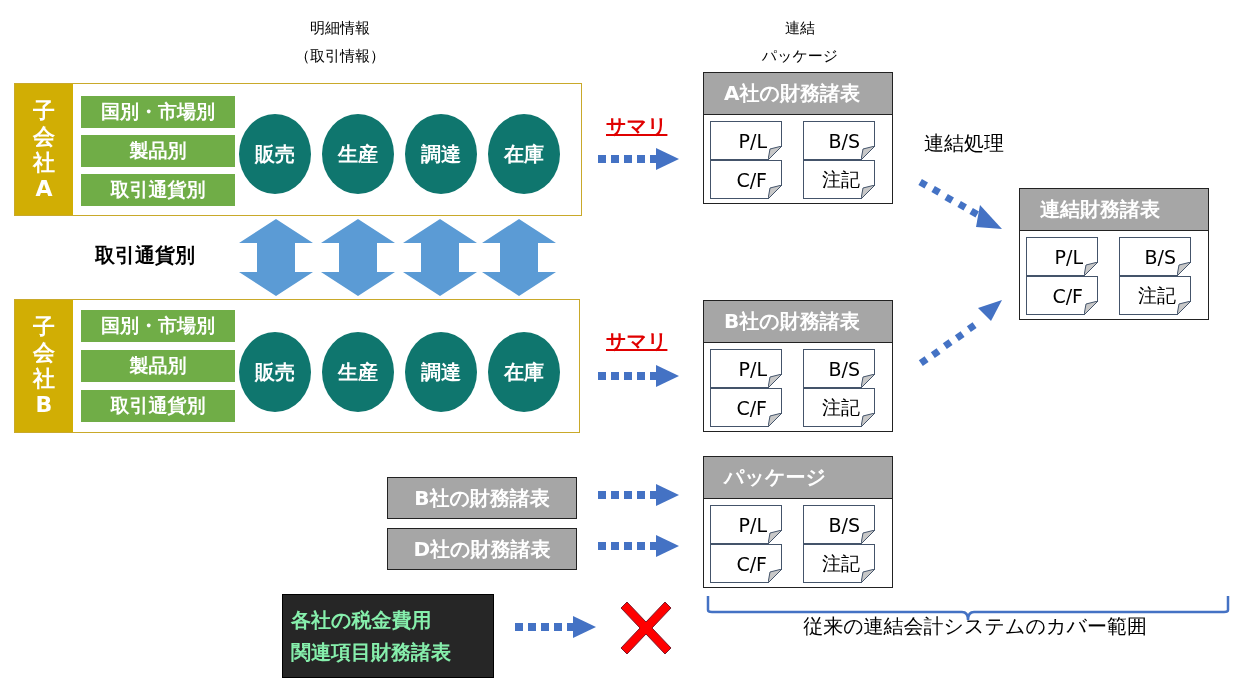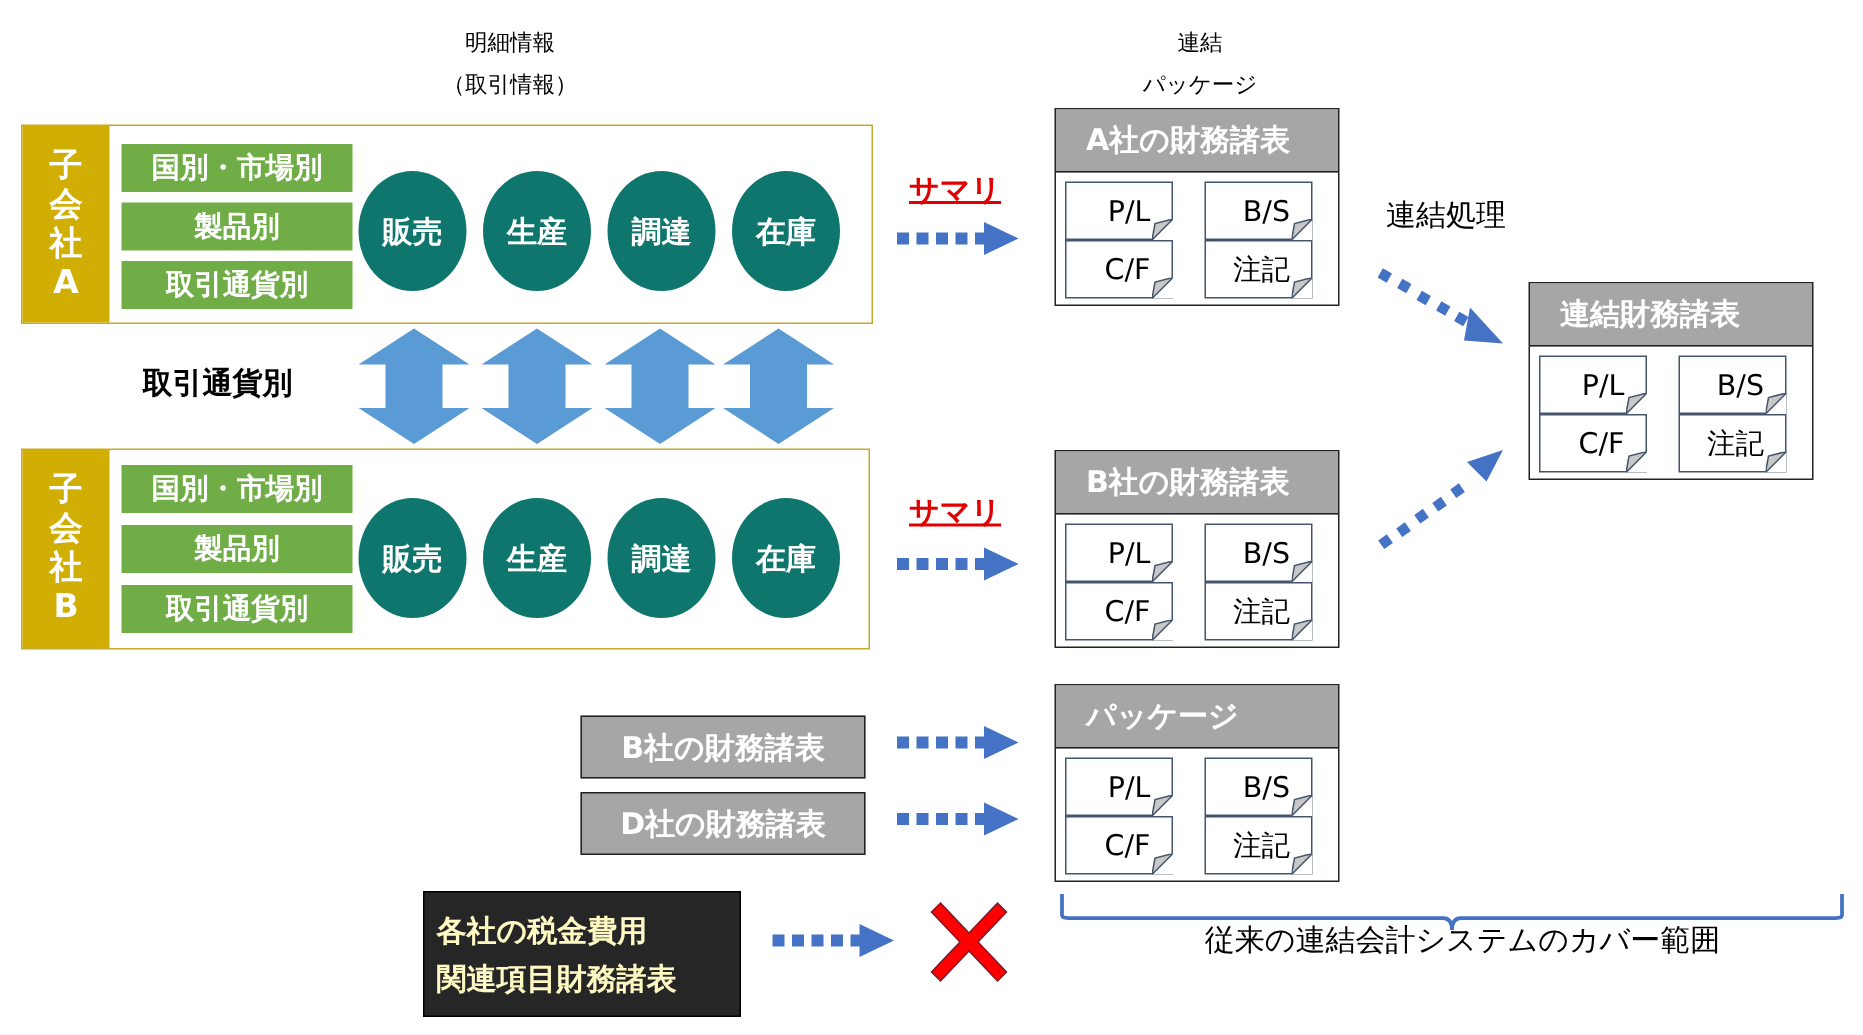--- a/index.html
+++ b/index.html
@@ -21,21 +21,21 @@
   .pkg { position: absolute; width: 190px; border: 1.5px solid #222; background: #fff; }
   .pkg-head { height: 42px; background: #a6a6a6; border-bottom: 1.5px solid #222; color: #fff;
     font-weight: bold; font-size: 20px; display: flex; align-items: center; padding-left: 20px; }
   .pkg-grid { position: relative; height: 88px; }
   .doc { position: absolute; width: 72px; height: 39px; border: 1px solid #44546a; background: #fff;
     font-size: 19px; display: flex; align-items: center; justify-content: flex-end; padding-right: 14px; }
   .doc .fold { position: absolute; right: -1px; bottom: -1px; width: 14px; height: 14px; }
 
   .gray-box { position: absolute; width: 190px; height: 42px; background: #a6a6a6; border: 1.5px solid #222;
     color: #fff; font-weight: bold; font-size: 20px; display: flex; align-items: center; justify-content: center; }
-  .black-box { position: absolute; background: #262626; border: 1.5px solid #000; color: #fef9c3; font-weight: bold;
+  .black-box { position: absolute; background: #262626; border: 1.5px solid #000; color: #86efac; font-weight: bold;
     font-size: 20px; display: flex; flex-direction: column; justify-content: center; padding-left: 8px; line-height: 32px; }
   .red-label { color: #e00000; font-weight: bold; font-size: 20px; text-decoration: underline; }
   svg.ov { position: absolute; left: 0; top: 0; }
 </style>
 </head>
 <body>
 
 <div class="abs heading" style="left:270px; top:14px; width:140px;">
   <div>明細情報</div>
   <div>（取引情報）</div>

